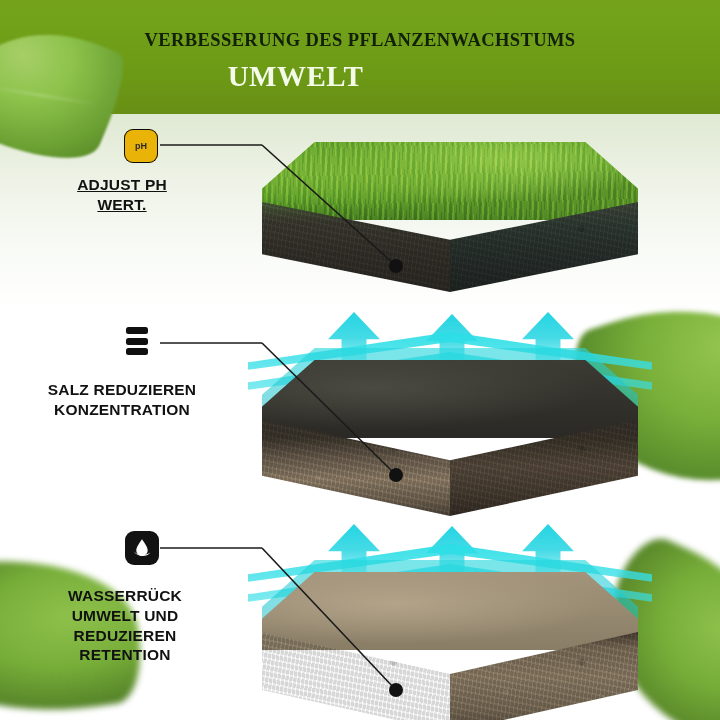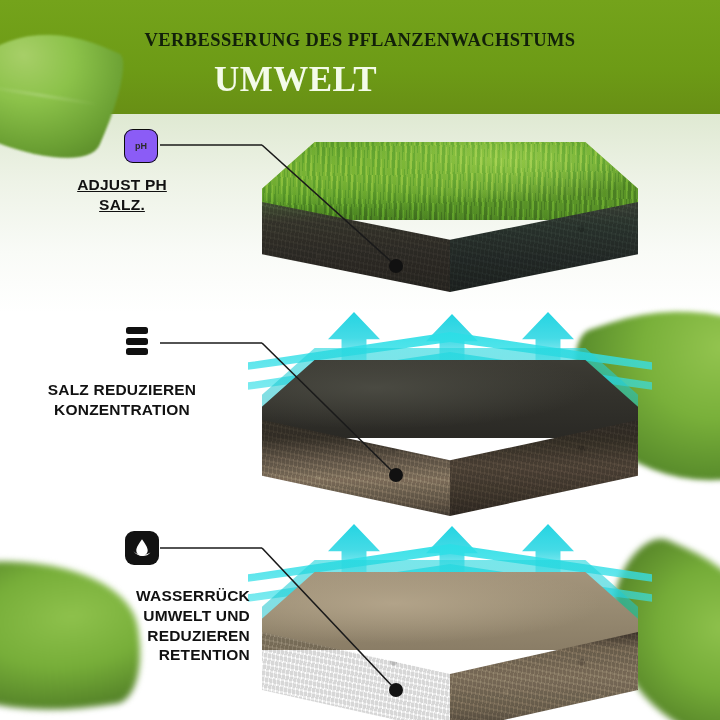--- a/index.html
+++ b/index.html
@@ -28,21 +28,21 @@
     overflow:hidden;
     font-family:Liberation Serif, serif;
   }
   .header-title{
     position:absolute;left:0;top:30px;width:720px;text-align:center;
     font-size:18.5px;font-weight:bold;letter-spacing:.4px;
     color:#12200a;white-space:nowrap;
   }
   .header-sub{
     position:absolute;left:0;top:60px;width:591px;text-align:center;
-    font-size:35px;font-weight:bold;letter-spacing:.5px;
+    font-size:29px;font-weight:bold;letter-spacing:.5px;
     color:#f4fbe9;white-space:nowrap;
   }
 
   
   .leaf{position:absolute;pointer-events:none;}
 
   .leaf-tl{
     left:-34px;top:26px;width:150px;height:130px;
     background:radial-gradient(ellipse at 30% 30%,#a7cf68 0%,#8cc24a 35%,#6ba033 70%,#4f7d22 100%);
     border-radius:78% 12% 72% 14% / 68% 62% 30% 34%;
@@ -194,36 +194,36 @@
   .leader circle{fill:#111111;}
 
   
   .callout{position:absolute;}
   .icon-box{
     position:absolute;width:34px;height:34px;border-radius:9px;
     background:#121212;
     display:flex;align-items:center;justify-content:center;
   }
   .icon-ph{
-    background:#8b5cf6;
+    background:#eab308;
     box-shadow:inset 0 0 0 1px #0b0b0b;
   }
   .icon-ph .glyph{
     color:#2a2a2a;font-size:9px;font-weight:bold;line-height:1;
   }
   .bars{width:22px;display:flex;flex-direction:column;gap:3.5px;}
   .bars span{display:block;height:7px;border-radius:2.5px;background:#101010;}
   .callout-label{
     position:absolute;
     font-size:15.5px;font-weight:bold;line-height:1.28;
     color:#111111;letter-spacing:.2px;
   }
   .lbl-1{left:0;top:175px;width:244px;text-align:center;text-decoration:underline;}
   .lbl-2{left:0;top:380px;width:244px;text-align:center;}
-  .lbl-3{left:0;top:586px;width:250px;text-align:right;}
+  .lbl-3{left:0;top:586px;width:250px;text-align:center;}
 </style>
 </head>
 <body>
 
 <div id="poster">
 
   <div class="bg-wash"></div>
 
   <div class="header">
     <div class="header-title">VERBESSERUNG DES PFLANZENWACHSTUMS</div>
@@ -298,21 +298,21 @@
     <line x1="262" y1="548" x2="394" y2="688"></line>
     <circle cx="396" cy="690" r="7"></circle>
   </svg>
 
   <div class="callout">
     <div class="icon-box icon-ph" style="left:124px;top:129px;">
       <span class="glyph">pH</span>
     </div>
     <div class="callout-label lbl-1">
       <div>ADJUST PH</div>
-      <div>SALZ.</div>
+      <div>WERT.</div>
     </div>
   </div>
 
   <div class="callout">
     <div class="bars" style="position:absolute;left:126px;top:327px;">
       <span></span>
       <span></span>
       <span></span>
     </div>
     <div class="callout-label lbl-2">

